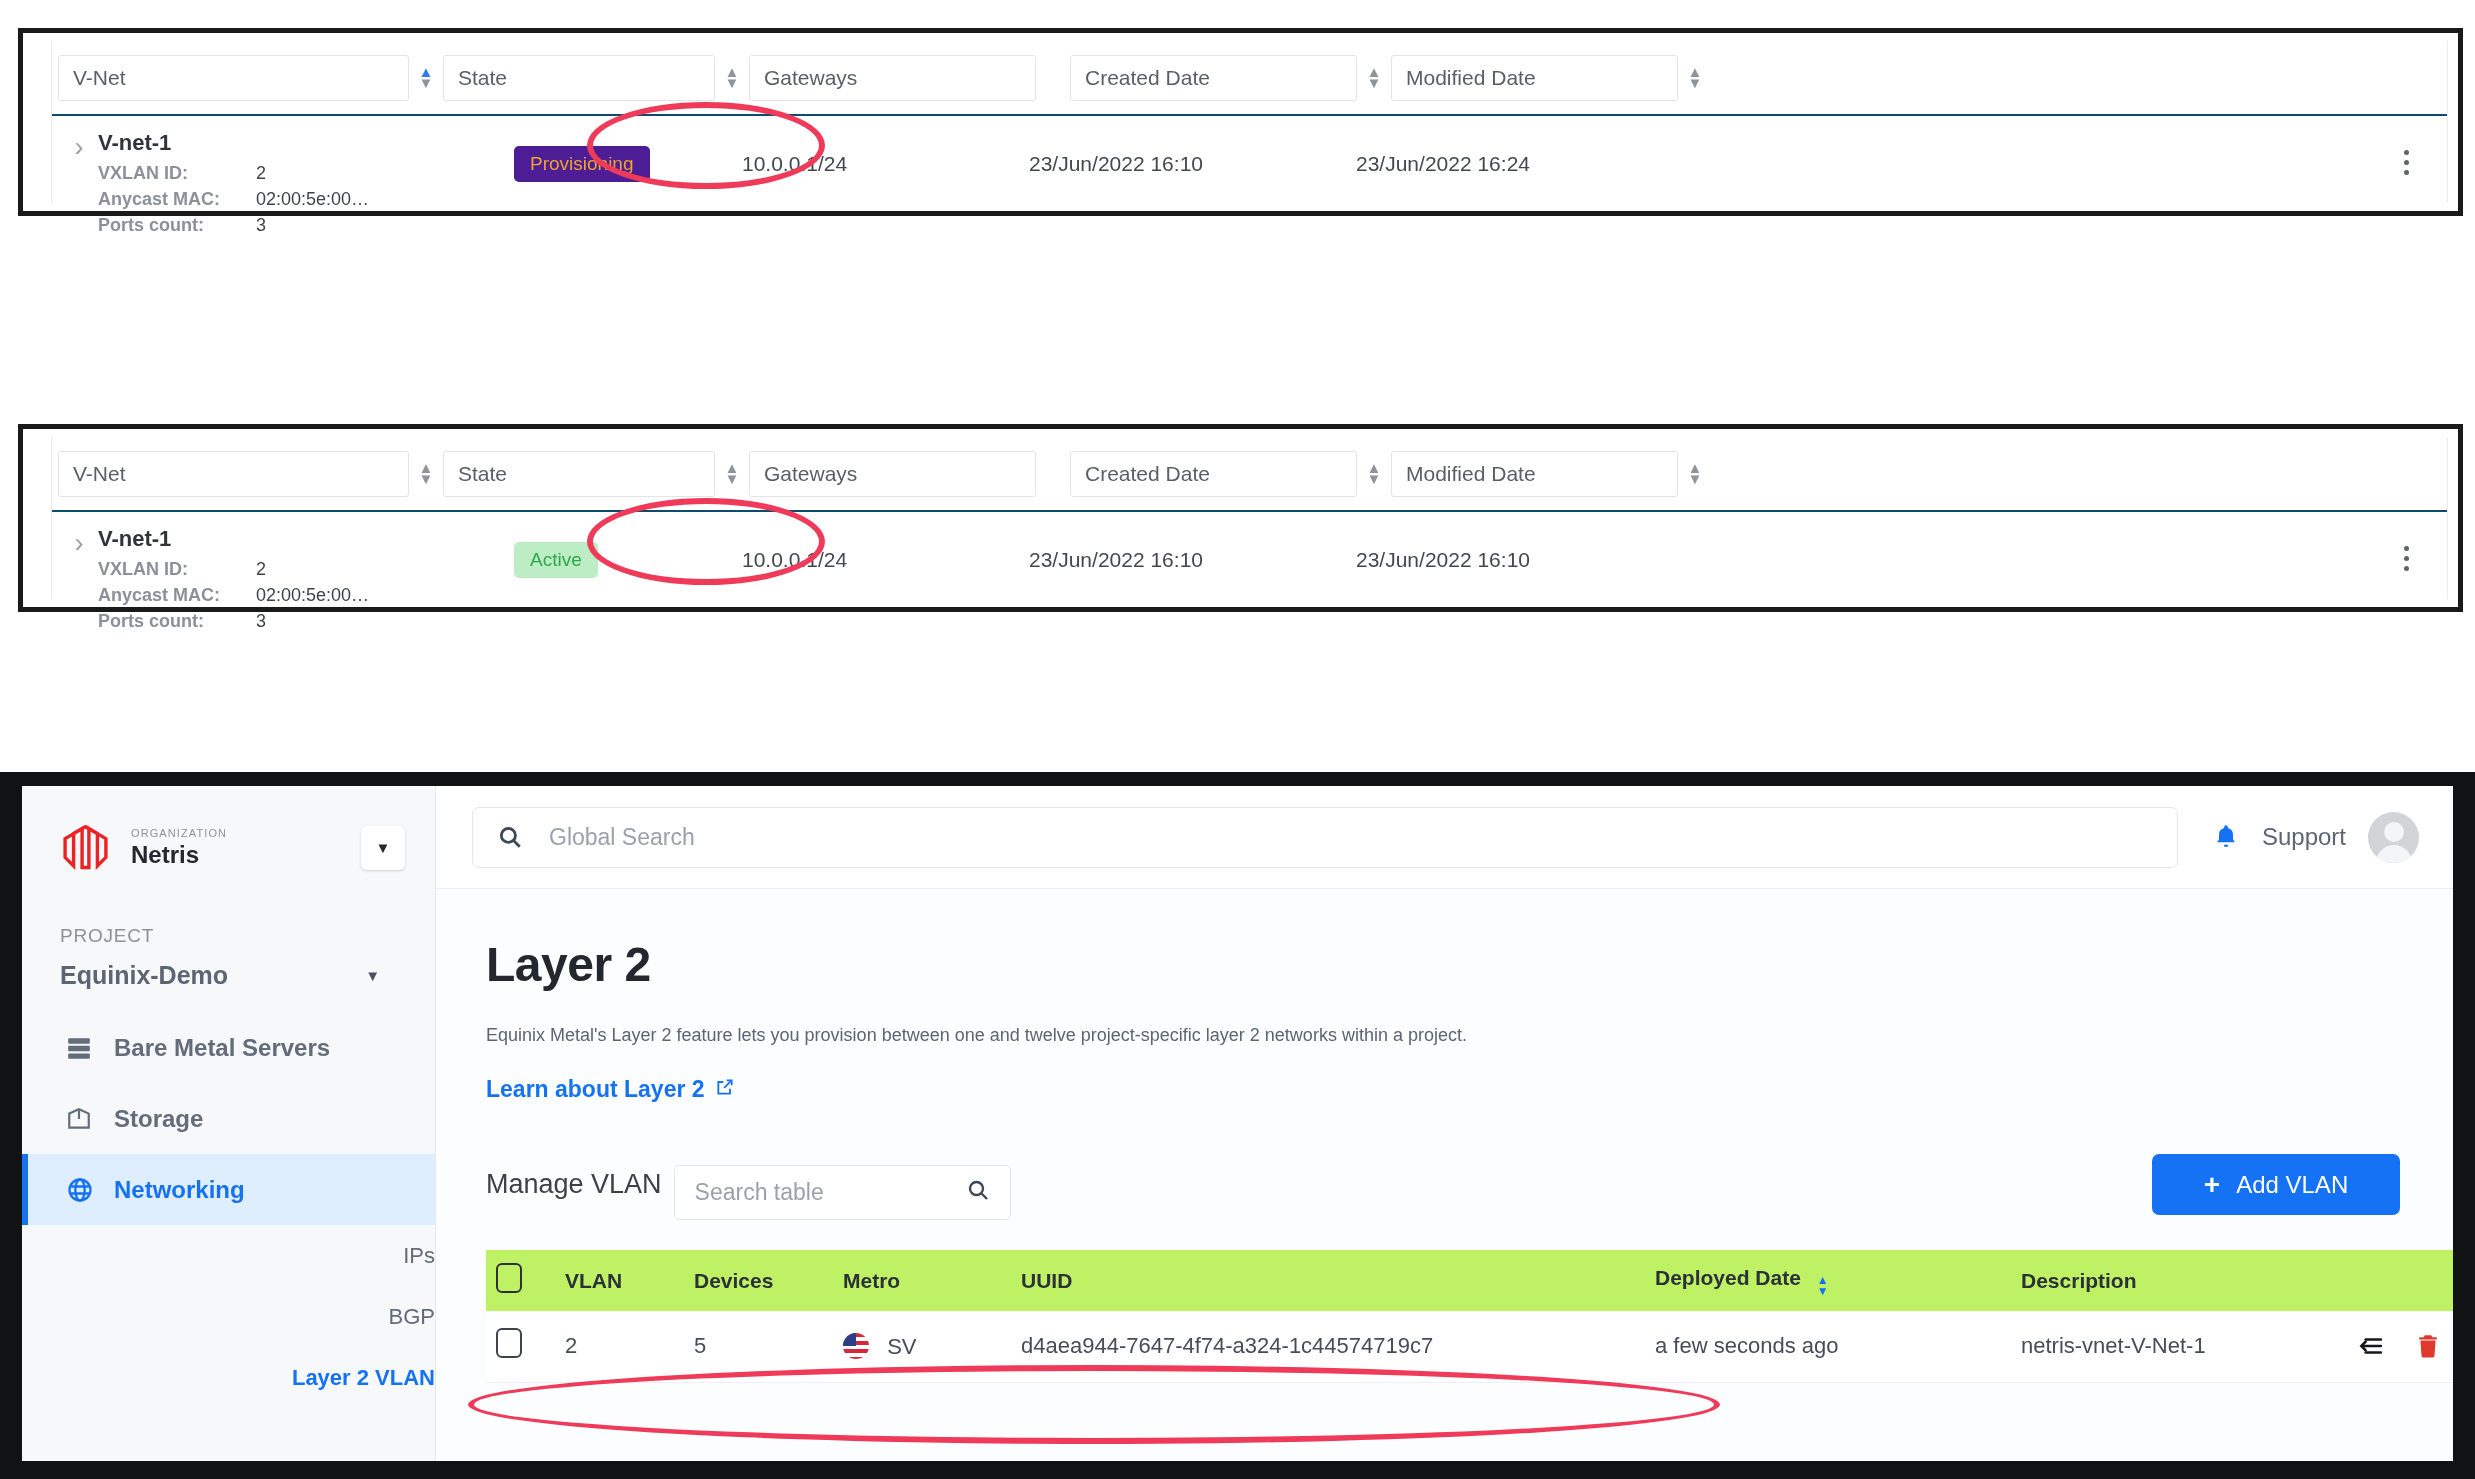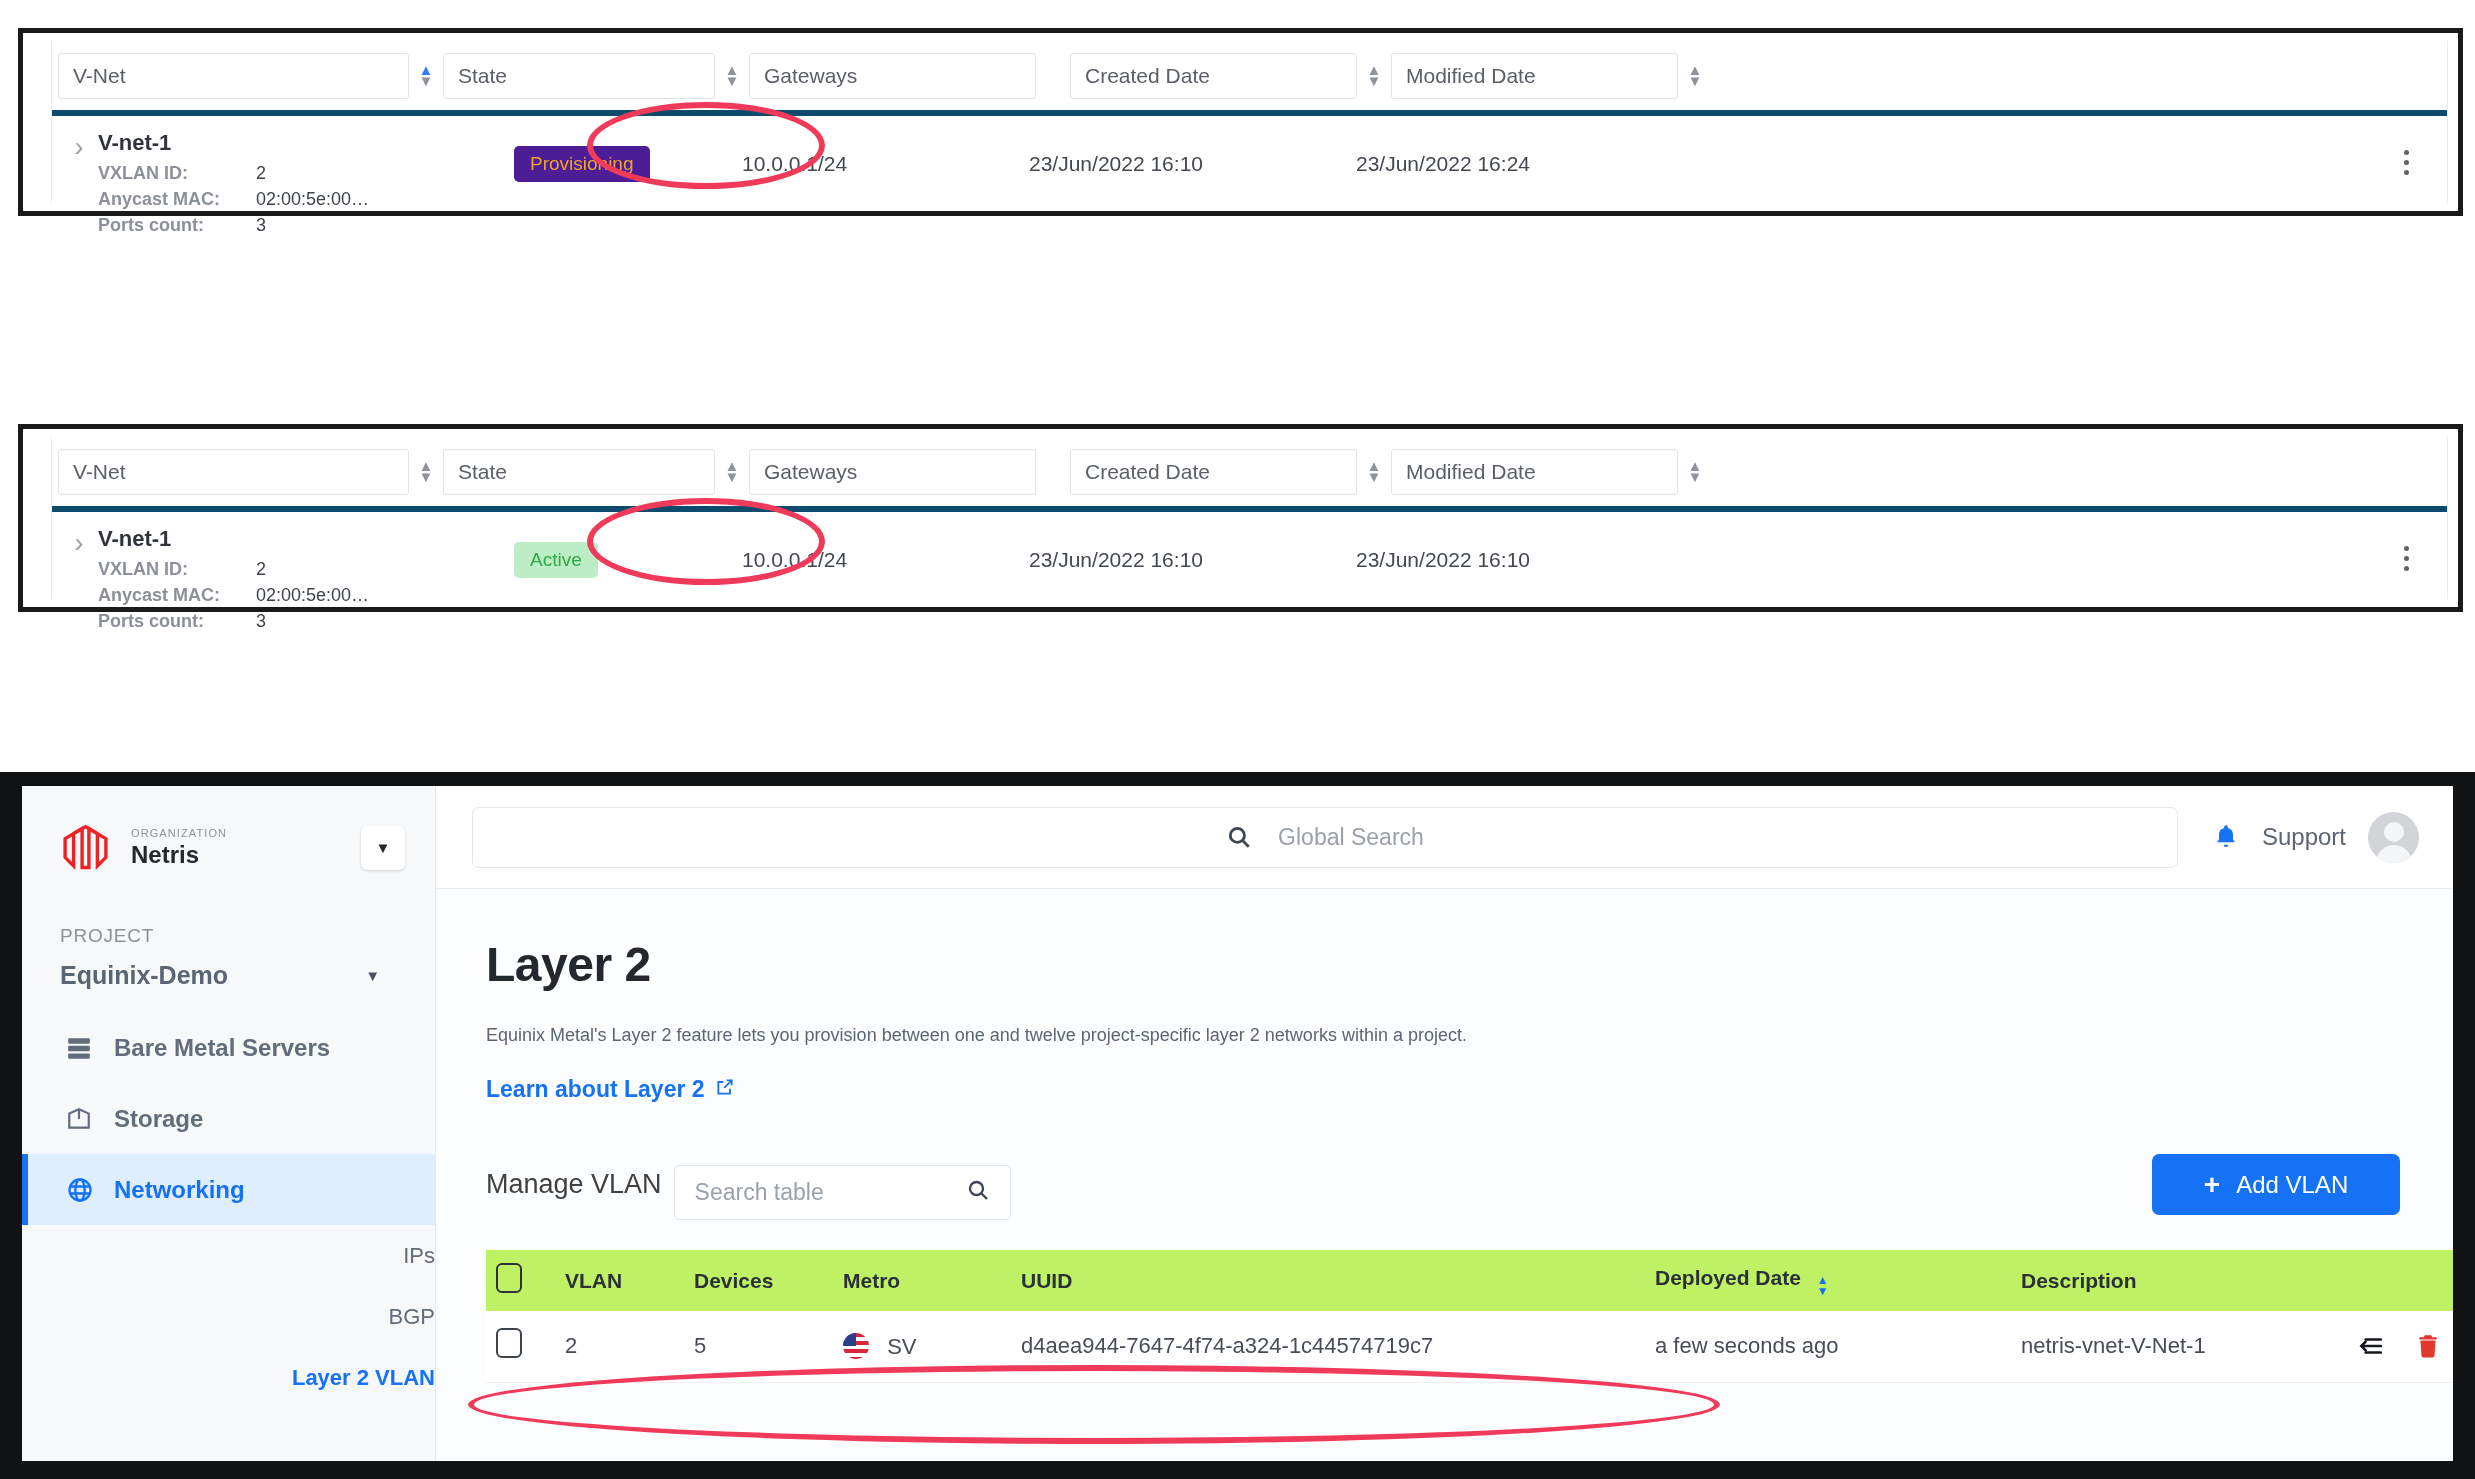--- a/index.html
+++ b/index.html
@@ -22,21 +22,21 @@
     left: 28px; right: 10px; top: 8px; bottom: 8px;
     background:#fff;
     border: 1px solid #e8eaed;
     border-top: none; border-bottom: none;
   }
   .filter-row {
     display: flex;
     align-items: center;
     height: 75px;
     padding: 0 6px;
-    border-bottom: 6px solid #0c4a6e;
+    border-bottom: 2px solid #0c4a6e;
     background: #fff;
     text-align: right;
   }
   .filter-cell { display: flex; align-items: center; }
   .filter-box {
     height: 46px;
     border: 1px solid #e2e4e7;
     border-radius: 3px;
     display: flex; align-items: center;
     padding: 0 14px;
@@ -152,21 +152,21 @@
   .topbar {
     height: 103px; display:flex; align-items:center;
     padding: 0 34px 0 36px;
     background:#fff;
     border-bottom: 1px solid #eceef1;
   }
   .search-global {
     flex:1; height: 61px;
     border:1px solid #e3e6ea; border-radius: 7px;
     display:flex; align-items:center; padding: 0 24px;
-    color:#9aa1ab; font-size: 23px; justify-content: center;
+    color:#9aa1ab; font-size: 23px;
   }
   .search-global .mag { color:#3c4654; margin-right: 26px; display:flex; }
   .support {
     display:flex; align-items:center; gap: 22px; margin-left: 34px;
   }
   .bell { color:#1572f5; display:flex; }
   .support-label { font-size: 24px; color:#5b6573; }
   .avatar { width: 51px; height: 51px; border-radius:50%; background:#d2d4d7; overflow:hidden; position:relative; }
   .avatar .head { position:absolute; width:20px; height:20px; border-radius:50%; background:#f4f5f6; left:16px; top:10px; }
   .avatar .body { position:absolute; width:36px; height:22px; border-radius:18px 18px 0 0; background:#f4f5f6; left:8px; top:33px; }

